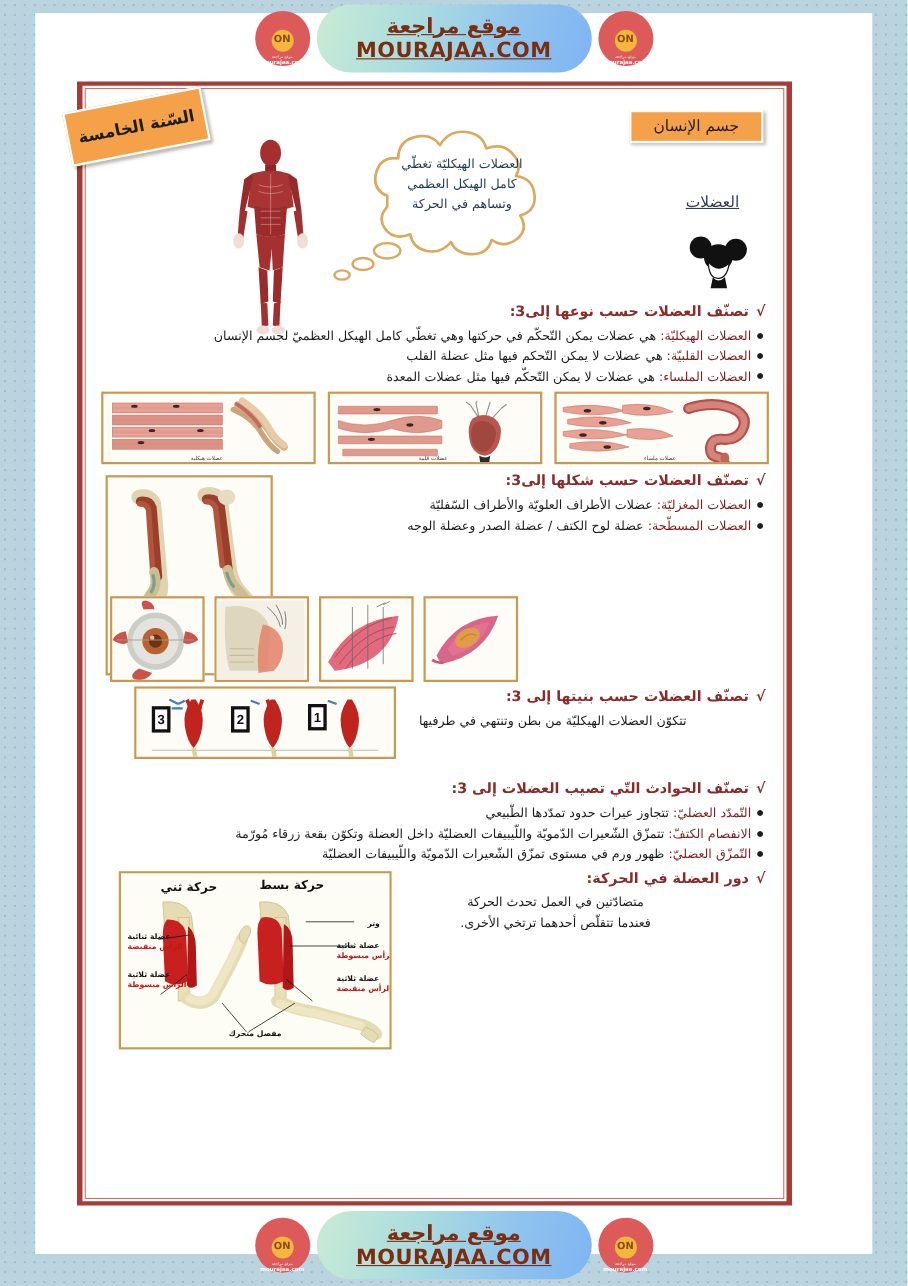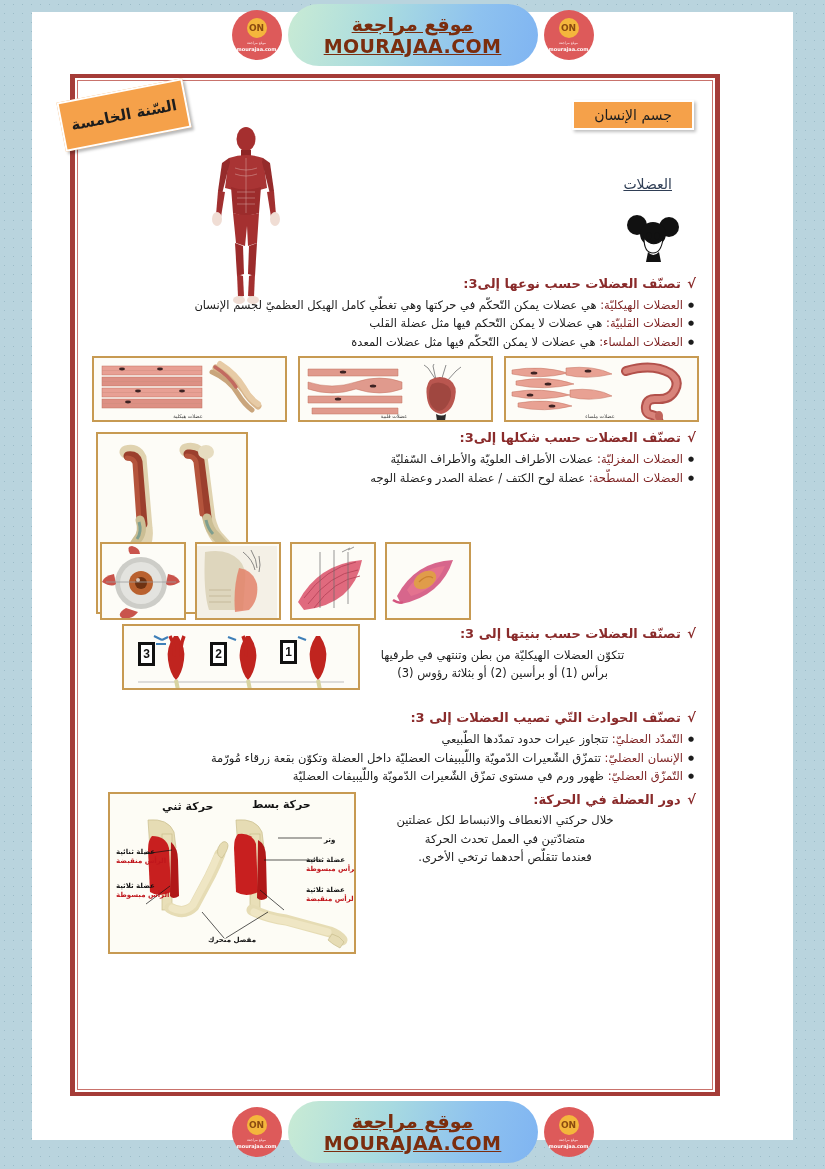--- a/index.html
+++ b/index.html
@@ -61,21 +61,21 @@
     direction: ltr;
   }
 
   .brand-logo {
     width: 50px; height: 50px;
     border-radius: 50%;
     background: #dd5a5a;
     display: flex;
     flex-direction: column;
     align-items: center;
-    justify-content: center;
+    justify-content: flex-end;
     flex: none;
     margin: 0 6px;
   }
   .logo-disc {
     width: 20px; height: 20px;
     border-radius: 50%;
     background: #f4b63c;
     display: flex;
     align-items: center;
     justify-content: center;
@@ -374,21 +374,21 @@
     top: 2px;
     width: 350px;
   }
   .diag-label {
     position: absolute;
     font-size: 7px;
     font-weight: bold;
     color: #111;
     white-space: nowrap;
   }
-  .diag-label.big { font-size: 11px; margin-left: 16px; }
+  .diag-label.big { font-size: 11px; }
   .diag-label.red { color: #c0161c; }
 
   svg { display: block; overflow: visible; }
 </style>
 </head>
 <body>
 
 <div class="brand-banner top">
   <div class="brand-logo">
     <div class="logo-disc">ON</div>
@@ -451,20 +451,44 @@
             <path d="M28 44 q11 4 22 0"></path>
               <path d="M28 50 q11 4 22 0"></path>
             <path d="M30 68 h18"></path>
               <path d="M30 74 h18"></path>
               <path d="M30 80 h18"></path>
             <path d="M39 34 v55"></path>
           </g>
         </svg>
       </div>
 
+      <div class="cloud-wrap">
+        <svg class="cloud-svg" viewBox="0 0 240 155" width="240" height="155" aria-hidden="true">
+          <path d="M52 72
+                   q-14 -6 -10 -21 q4 -15 20 -13
+                   q0 -17 18 -20 q13 -2 20 8
+                   q8 -14 24 -12 q15 2 18 15
+                   q16 -6 25 6 q8 9 2 19
+                   q16 2 17 18 q1 14 -13 18
+                   q8 13 -4 22 q-11 8 -22 0
+                   q-4 14 -20 13 q-13 -1 -17 -11
+                   q-9 11 -23 8 q-12 -3 -14 -15
+                   q-15 6 -23 -5 q-7 -10 2 -20 z" fill="#ffffff" stroke="#d9a95e" stroke-width="2.4" stroke-linejoin="round"></path>
+        </svg>
+        <div class="cloud-text">
+          <div>العضلات الهيكليّة تغطّي</div>
+          <div>كامل الهيكل العظمي</div>
+          <div>وتساهم في الحركة</div>
+        </div>
+        <svg style="position:absolute;left:-6px;top:112px" width="80" height="40" viewBox="0 0 80 40" aria-hidden="true">
+          <ellipse cx="58" cy="10" rx="12" ry="7" fill="#fff" stroke="#d9a95e" stroke-width="2.2"></ellipse>
+          <ellipse cx="36" cy="22" rx="9.5" ry="5.5" fill="#fff" stroke="#d9a95e" stroke-width="2.2"></ellipse>
+          <ellipse cx="17" cy="32" rx="7" ry="4.2" fill="#fff" stroke="#d9a95e" stroke-width="2.2"></ellipse>
+        </svg>
+      </div>
 
       <div class="mascot">
         <svg viewBox="0 0 58 52" width="58" height="52" aria-hidden="true">
           <circle cx="13" cy="13" r="10" fill="#111"></circle>
           <circle cx="45" cy="15" r="10" fill="#111"></circle>
           <ellipse cx="29" cy="22" rx="13" ry="12" fill="#111"></ellipse>
           <path d="M20 26 q9 11 19 1 q-2 14 -10 14 q-9 0 -9 -15 z" fill="#fff" stroke="#111" stroke-width="1.1"></path>
           <ellipse cx="25" cy="24" rx="2.6" ry="4" fill="#111"></ellipse>
           <ellipse cx="33" cy="24" rx="2.6" ry="4" fill="#111"></ellipse>
           <ellipse cx="29" cy="30" rx="2.2" ry="1.6" fill="#111"></ellipse>
@@ -676,21 +700,20 @@
 
     <div class="section struct-block">
 
       <div class="struct-text">
         <div class="sec-head">
           <span class="chk">√</span>
           <span>تصنّف العضلات حسب بنيتها إلى 3:</span>
         </div>
         <div class="para">
           <div>تتكوّن العضلات الهيكليّة من بطن وتنتهي في طرفيها</div>
-          <div>برأس (1) أو برأسين (2) أو بثلاثة رؤوس (3)</div>
         </div>
       </div>
 
       <div class="struct-frame">
         <svg viewBox="0 0 234 62" width="234" height="62" aria-hidden="true">
           <line x1="14" y1="56" x2="220" y2="56" stroke="#bdbdbd" stroke-width="1"></line>
 
           <g transform="translate(44,8)">
             <path d="M10 2 q8 12 6 24 q-2 14 -8 20 q-6 -6 -8 -20 q-2 -12 6 -24 z" fill="#c0241f"></path>
             <path d="M2 2 q5 10 4 20" fill="none" stroke="#c0241f" stroke-width="3.5"></path>
@@ -720,36 +743,35 @@
     </div>
 
     <div class="section" style="margin-top:10px;">
       <div class="sec-head">
         <span class="chk">√</span>
         <span>تصنّف الحوادث التّي تصيب العضلات إلى 3:</span>
       </div>
       <ul class="bullets">
         <li><b>التّمدّد العضليّ:</b>
           <span>تتجاوز عيرات حدود تمدّدها الطّبيعي</span></li>
-        <li><b>الإنسان العضليّ:</b>
+        <li><b>الانفصام الكتفّ:</b>
           <span>تتمزّق الشّعيرات الدّمويّة واللّيبيفات العضليّة داخل العضلة وتكوّن بقعة زرقاء مُورّمة</span></li>
         <li><b>التّمزّق العضليّ:</b>
           <span>ظهور ورم في مستوى تمزّق الشّعيرات الدّمويّة واللّيبيفات العضليّة</span></li>
       </ul>
     </div>
 
     <div class="section role-block">
 
       <div class="role-text">
         <div class="sec-head">
           <span class="chk">√</span>
           <span>دور العضلة في الحركة:</span>
         </div>
         <div class="para">
-          <div>خلال حركتي الانعطاف والانبساط لكل عضلتين</div>
           <div>متضادّتين في العمل تحدث الحركة</div>
           <div>فعندما تتقلّص أحدهما ترتخي الأخرى.</div>
         </div>
       </div>
 
       <div class="role-frame">
         <svg viewBox="0 0 244 158" width="244" height="158" aria-hidden="true">
           <rect x="0" y="0" width="244" height="158" fill="#fdfcf5"></rect>
 
           <g transform="translate(118,24)">
@@ -778,21 +800,21 @@
             <path d="M150 96 l24 20"></path>
             <path d="M62 56 l-28 4"></path>
             <path d="M60 92 l-24 18"></path>
             <path d="M92 118 l22 26 M158 118 l-42 26"></path>
           </g>
         </svg>
 
         <div class="diag-label big" style="left:36px; top:6px;">حركة ثني</div>
         <div class="diag-label big" style="left:126px; top:4px;">حركة بسط</div>
 
-        <div class="diag-label" style="left:214px; top:42px;">وتر</div>
+        <div class="diag-label" style="left:224px; top:42px;">وتر</div>
 
         <div class="diag-label" style="left:196px; top:62px;">عضلة ثنائية</div>
         <div class="diag-label red" style="left:196px; top:71px;">الرأس مبسوطة</div>
         <div class="diag-label" style="left:196px; top:92px;">عضلة ثلاثية</div>
         <div class="diag-label red" style="left:196px; top:101px;">الرأس منقبضة</div>
 
         <div class="diag-label" style="left:6px; top:54px;">عضلة ثنائية</div>
         <div class="diag-label red" style="left:6px; top:63px;">الرأس منقبضة</div>
         <div class="diag-label" style="left:6px; top:88px;">عضلة ثلاثية</div>
         <div class="diag-label red" style="left:6px; top:97px;">الرأس مبسوطة</div>

